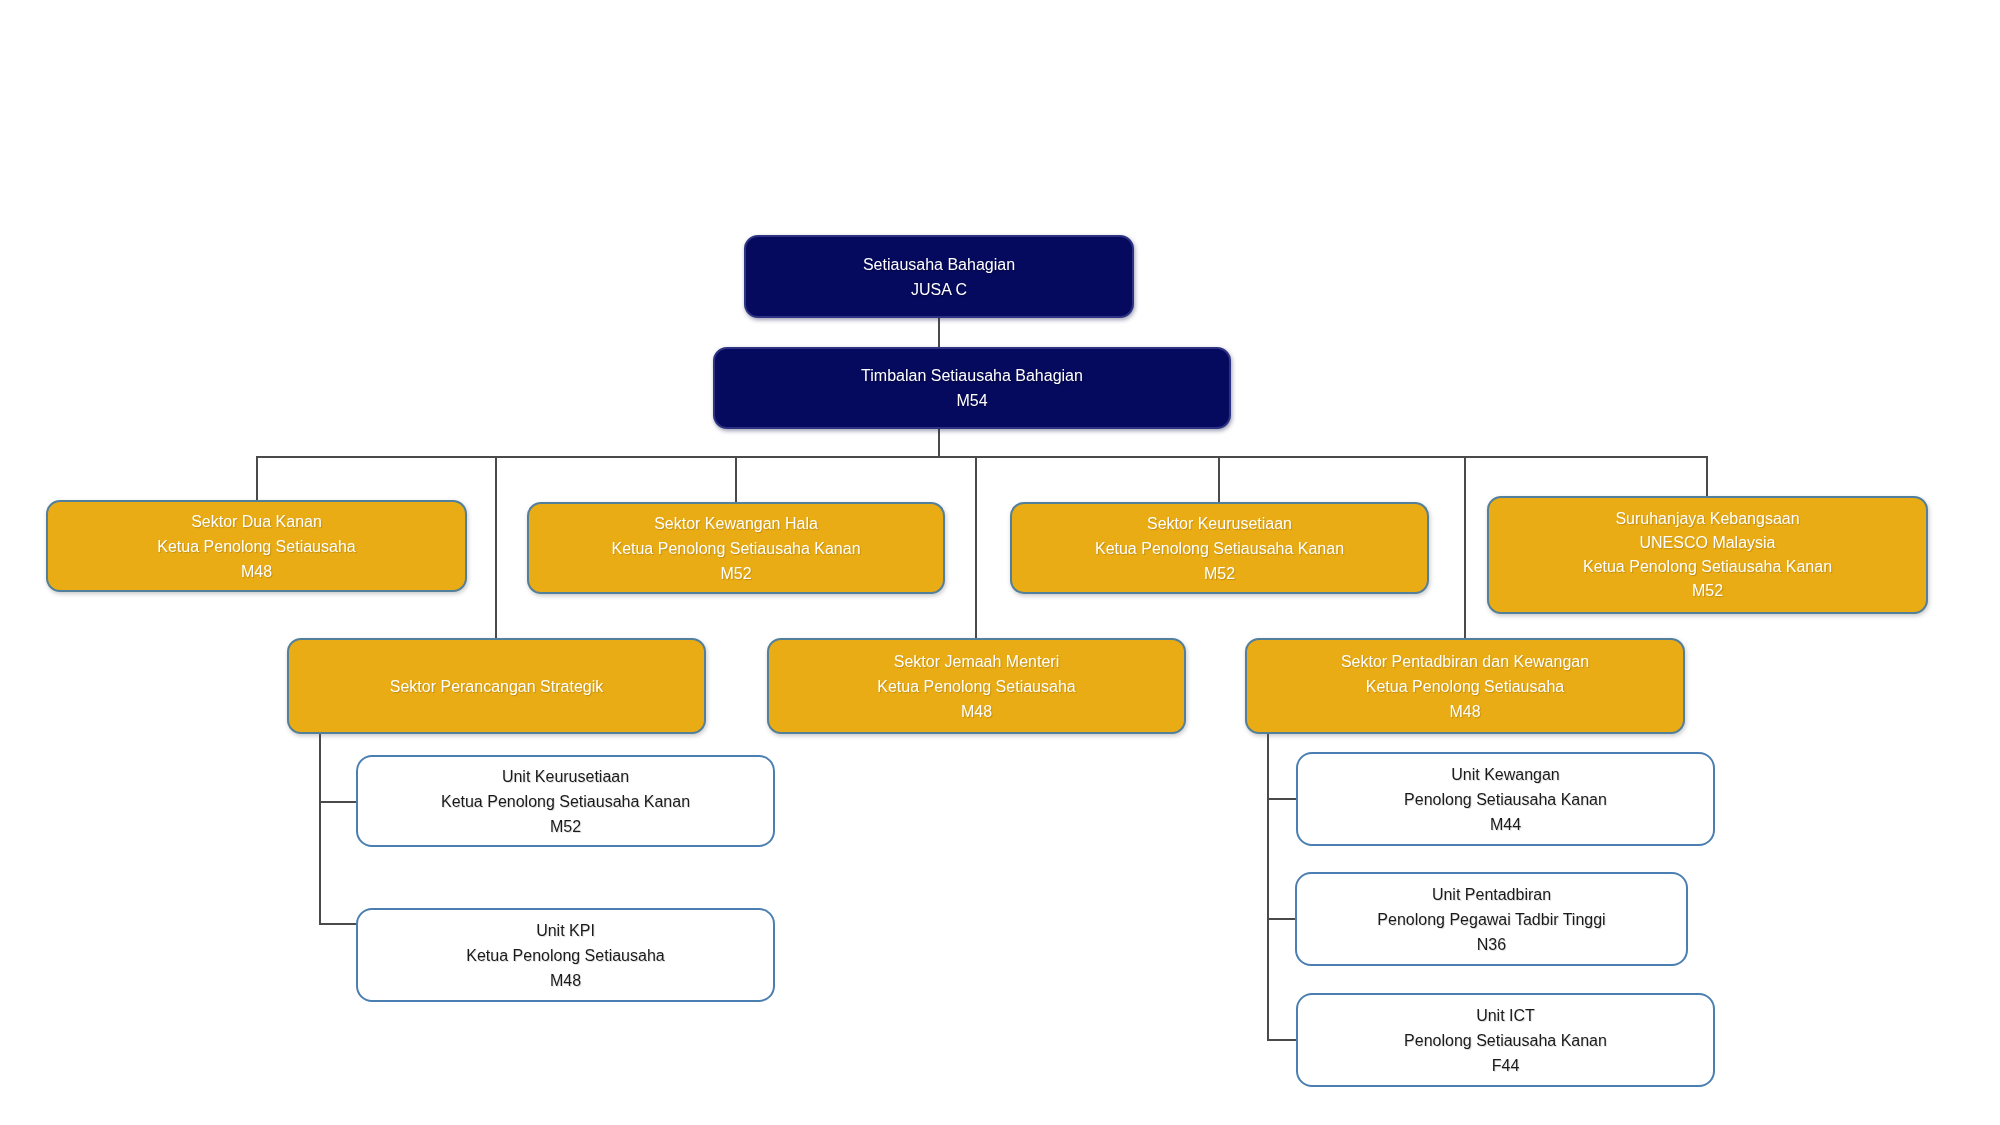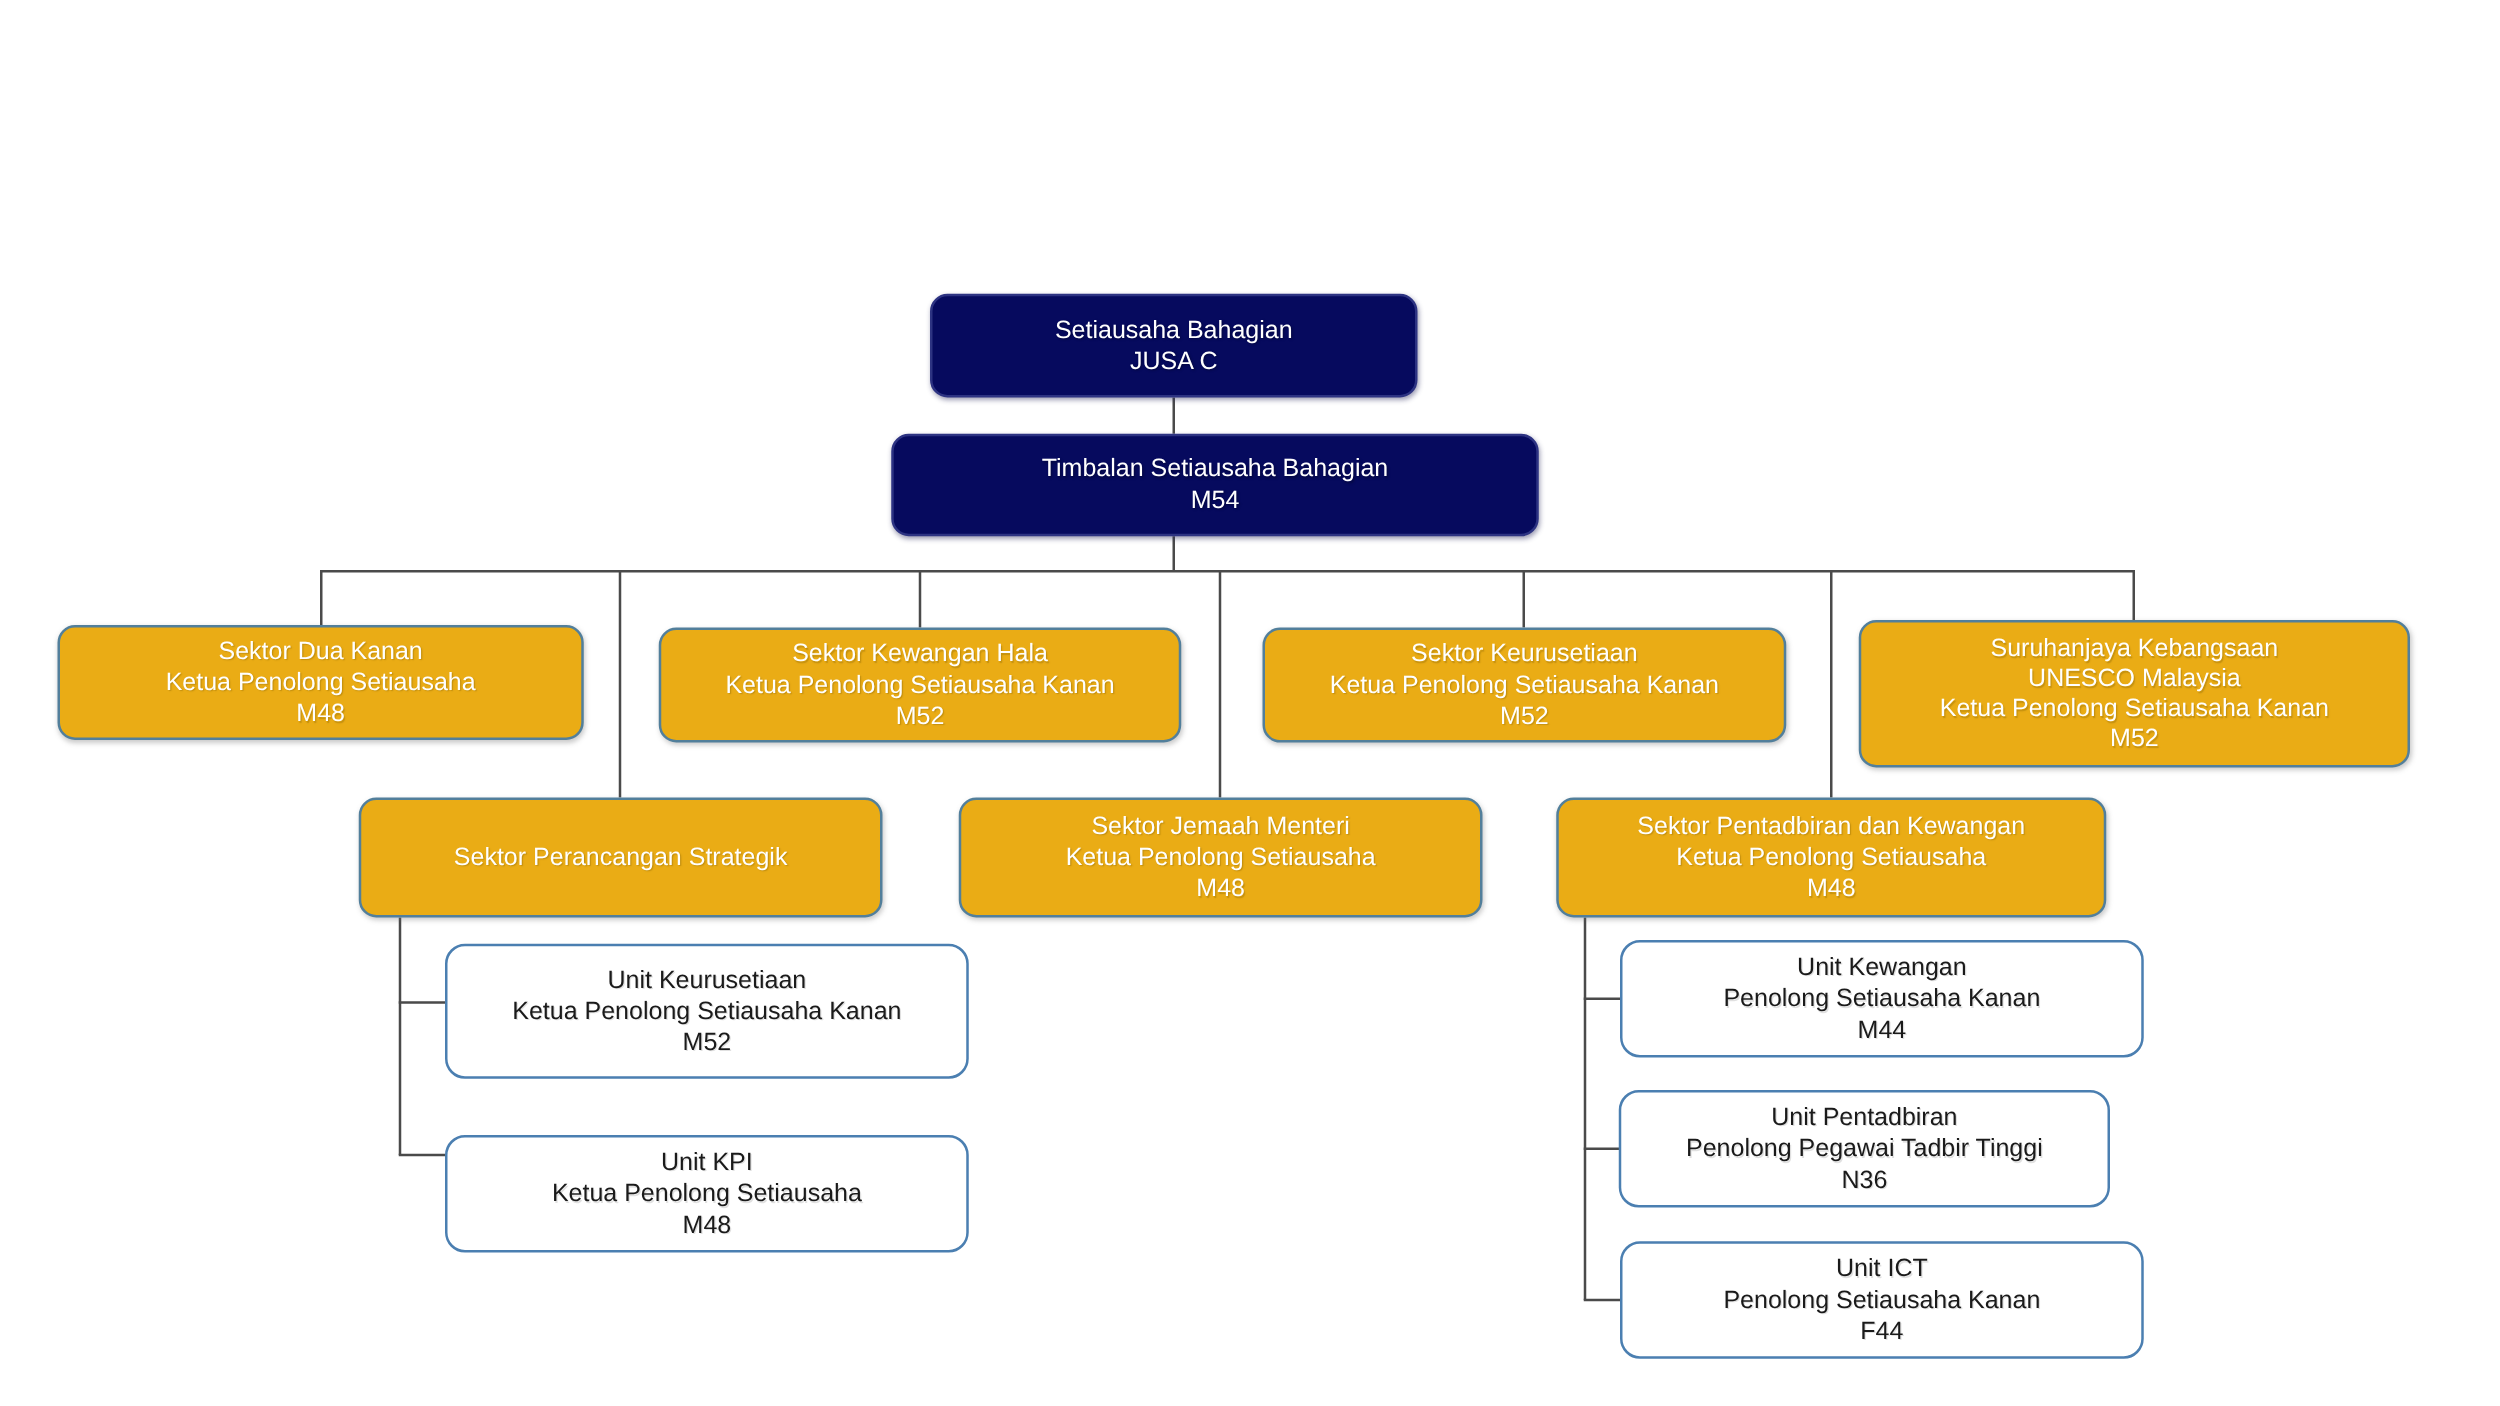--- a/index.html
+++ b/index.html
@@ -16,21 +16,21 @@
     font-family:"Liberation Sans",sans-serif;
   }
   .title{
     position:absolute;left:0;top:80px;width:1890px;
     text-align:center;font-weight:700;font-size:34px;line-height:50px;
     color:var(--title-text);
   }
   .node{
     position:absolute;display:flex;flex-direction:column;
     align-items:center;justify-content:center;
-    text-align:center;font-size:20px;line-height:25px;
+    text-align:center;font-size:16px;line-height:25px;
     border-radius:14px;padding:4px 10px;
   }
   .navy{
     background:var(--navy-fill);border:2px solid var(--navy-border);
     color:var(--light-text);text-shadow:1px 1px 2px rgba(0,0,0,0.35);
     box-shadow:1px 2px 4px rgba(40,40,90,0.45);
   }
   .gold{
     background:var(--gold-fill);border:2px solid var(--gold-border);
     color:var(--light-text);text-shadow:1px 1px 1px rgba(120,90,0,0.35);
@@ -107,21 +107,21 @@
   <div>Sektor Jemaah Menteri</div>
   <div>Ketua Penolong Setiausaha</div>
   <div>M48</div>
 </div>
 <div class="node gold" style="left:1245px;top:638px;width:440px;height:96px">
   <div>Sektor Pentadbiran dan Kewangan</div>
   <div>Ketua Penolong Setiausaha</div>
   <div>M48</div>
 </div>
 
-<div class="node unit" style="left:356px;top:755px;width:419px;height:108px">
+<div class="node unit" style="left:356px;top:755px;width:419px;height:92px">
   <div>Unit Keurusetiaan</div>
   <div>Ketua Penolong Setiausaha Kanan</div>
   <div>M52</div>
 </div>
 <div class="node unit" style="left:356px;top:908px;width:419px;height:94px">
   <div>Unit KPI</div>
   <div>Ketua Penolong Setiausaha</div>
   <div>M48</div>
 </div>
 <div class="node unit" style="left:1296px;top:752px;width:419px;height:94px">

